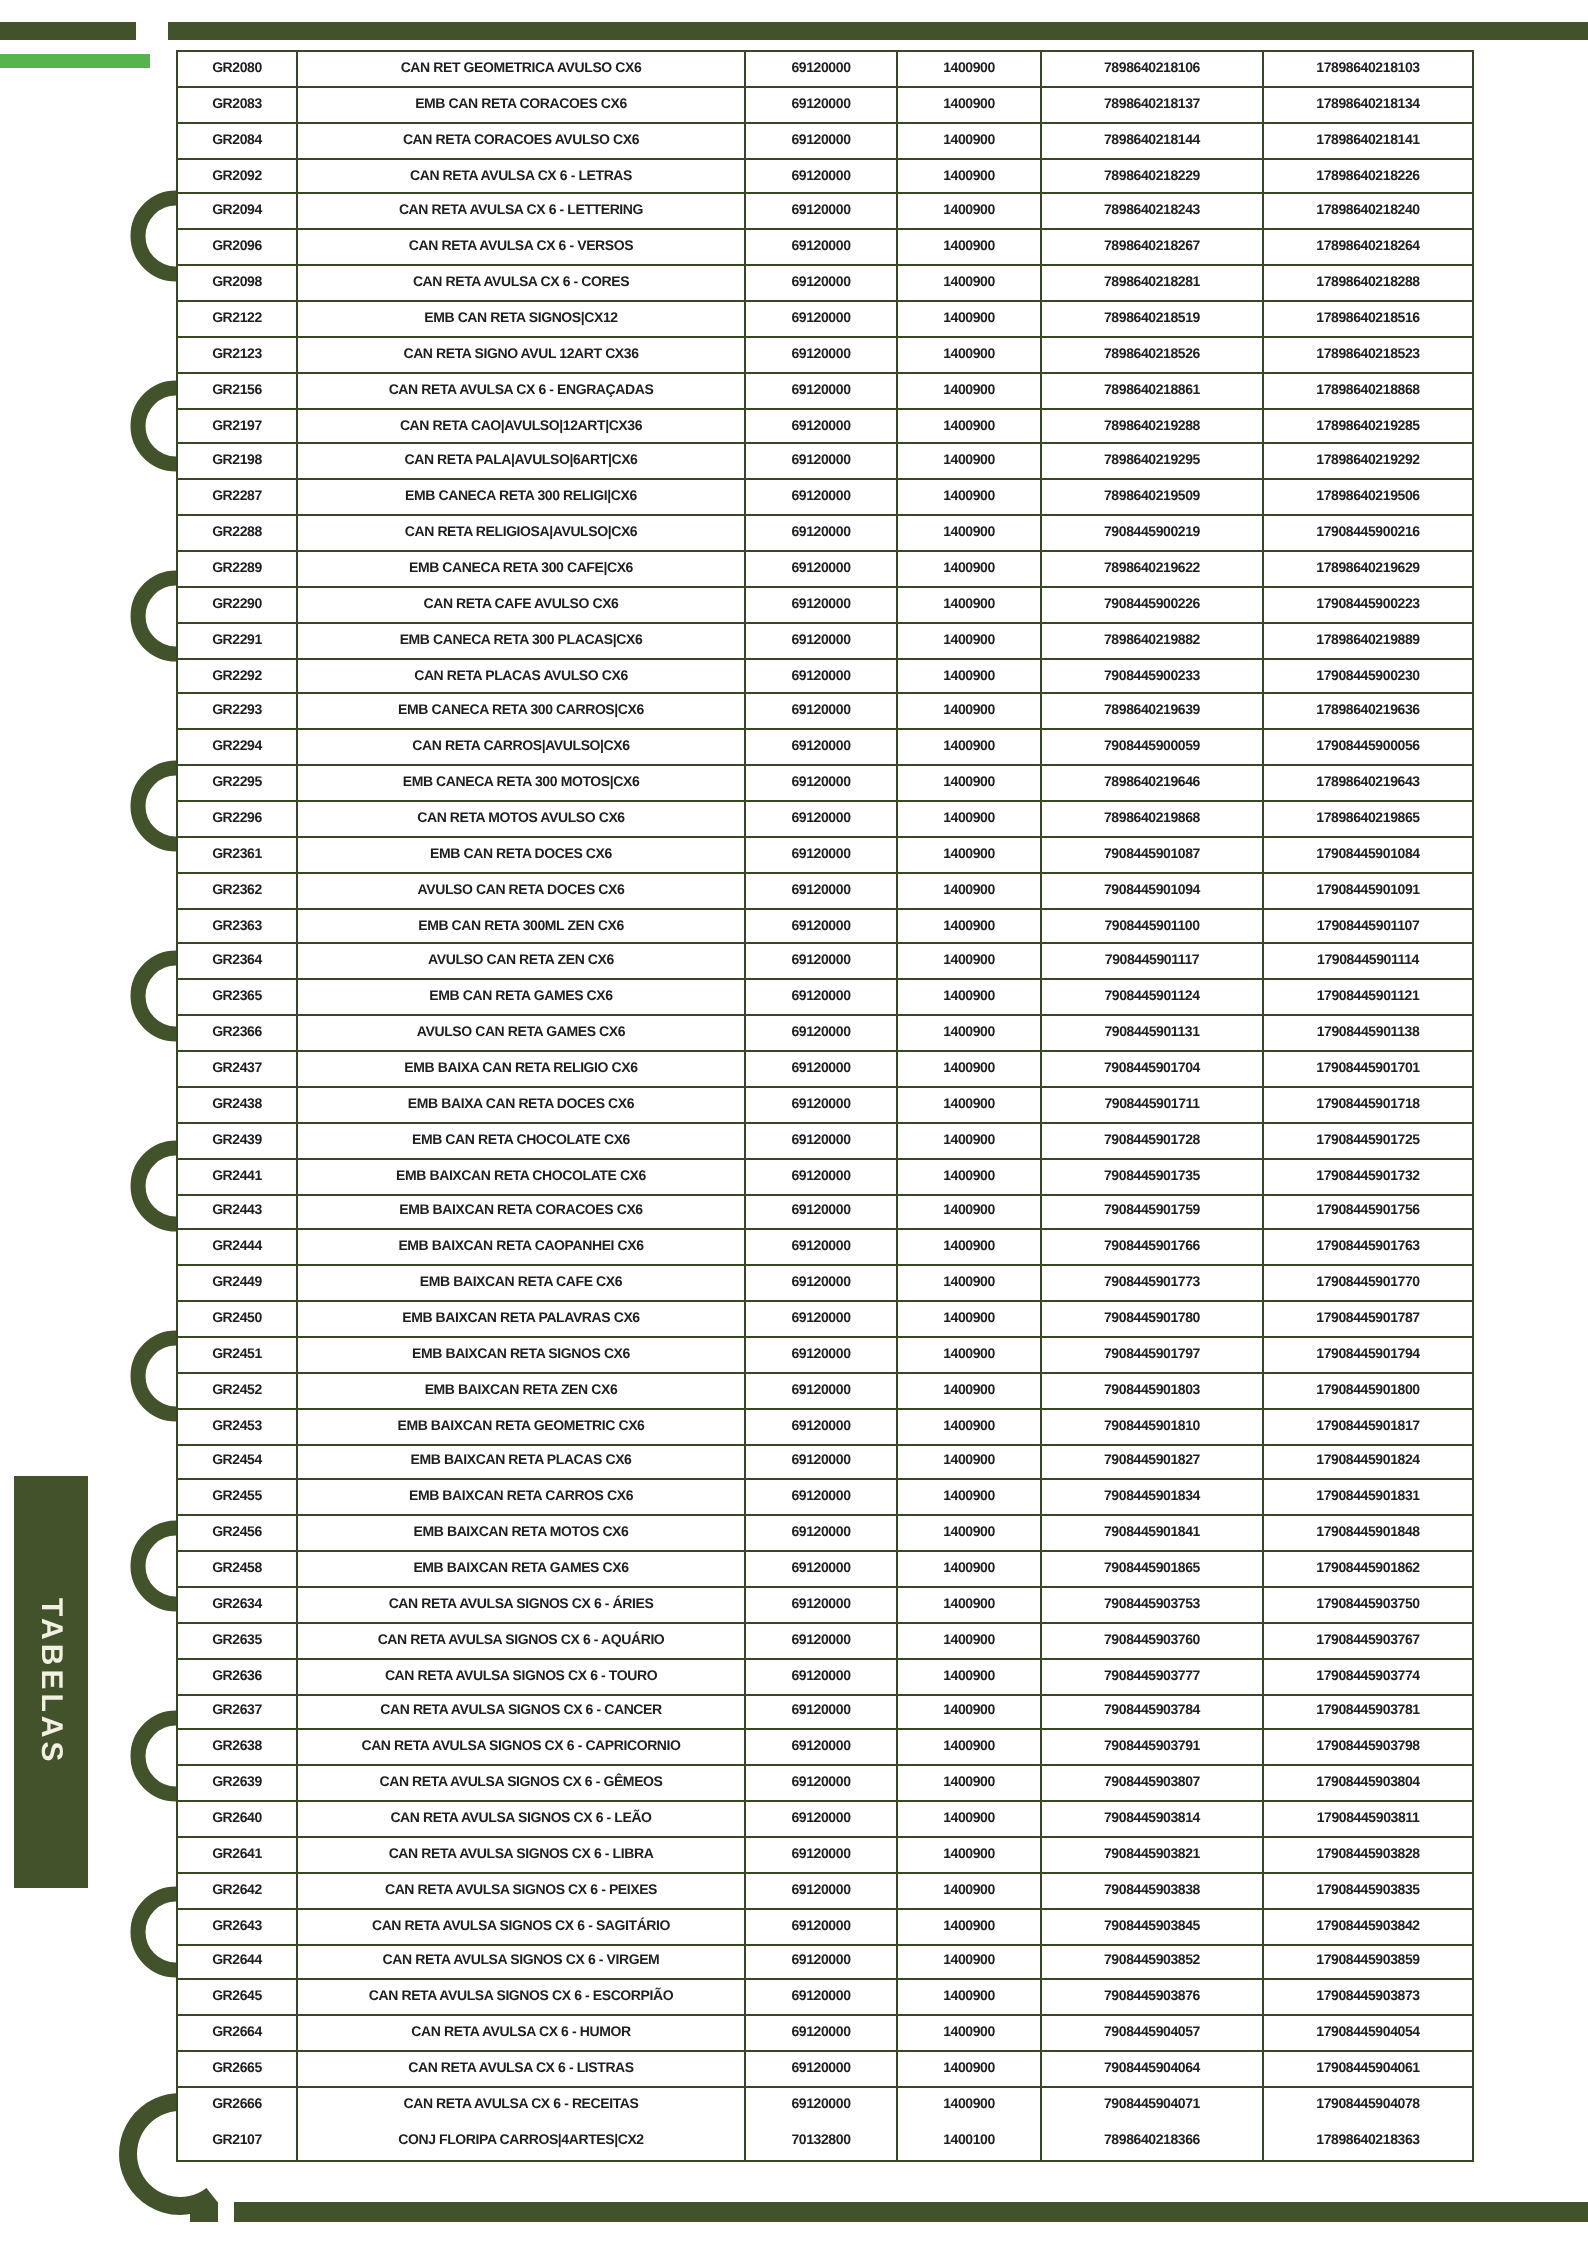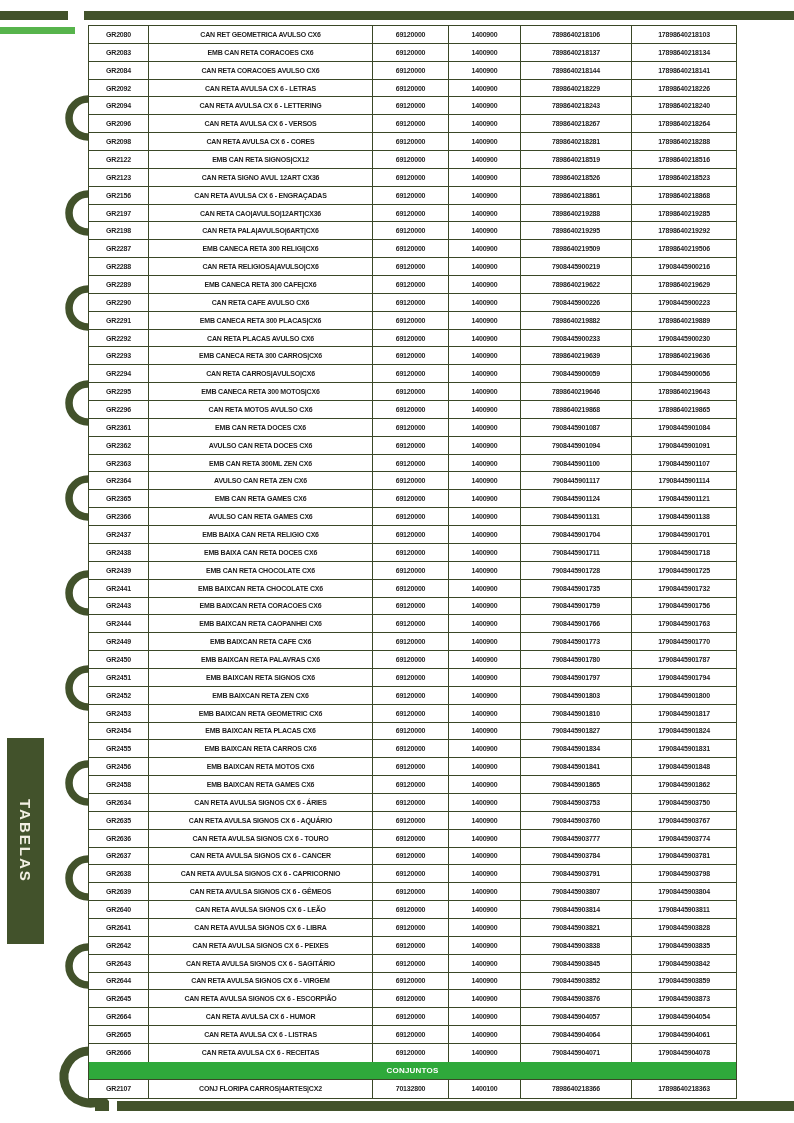--- a/index.html
+++ b/index.html
@@ -559,23 +559,20 @@
   </div>
       <div class="trow">
     <div class="cell c0">GR2666</div>
     <div class="cell c1">CAN RETA AVULSA CX 6 - RECEITAS</div>
     <div class="cell c2">69120000</div>
     <div class="cell c3">1400900</div>
     <div class="cell c4">7908445904071</div>
     <div class="cell c5">17908445904078</div>
   </div>
     </div>
-  <div class="section-row">
-    <span>CONJUNTOS</span>
-  </div>
   <div id="rows-conjuntos">
       <div class="trow">
     <div class="cell c0">GR2107</div>
     <div class="cell c1">CONJ FLORIPA CARROS|4ARTES|CX2</div>
     <div class="cell c2">70132800</div>
     <div class="cell c3">1400100</div>
     <div class="cell c4">7898640218366</div>
     <div class="cell c5">17898640218363</div>
   </div>
     </div>

